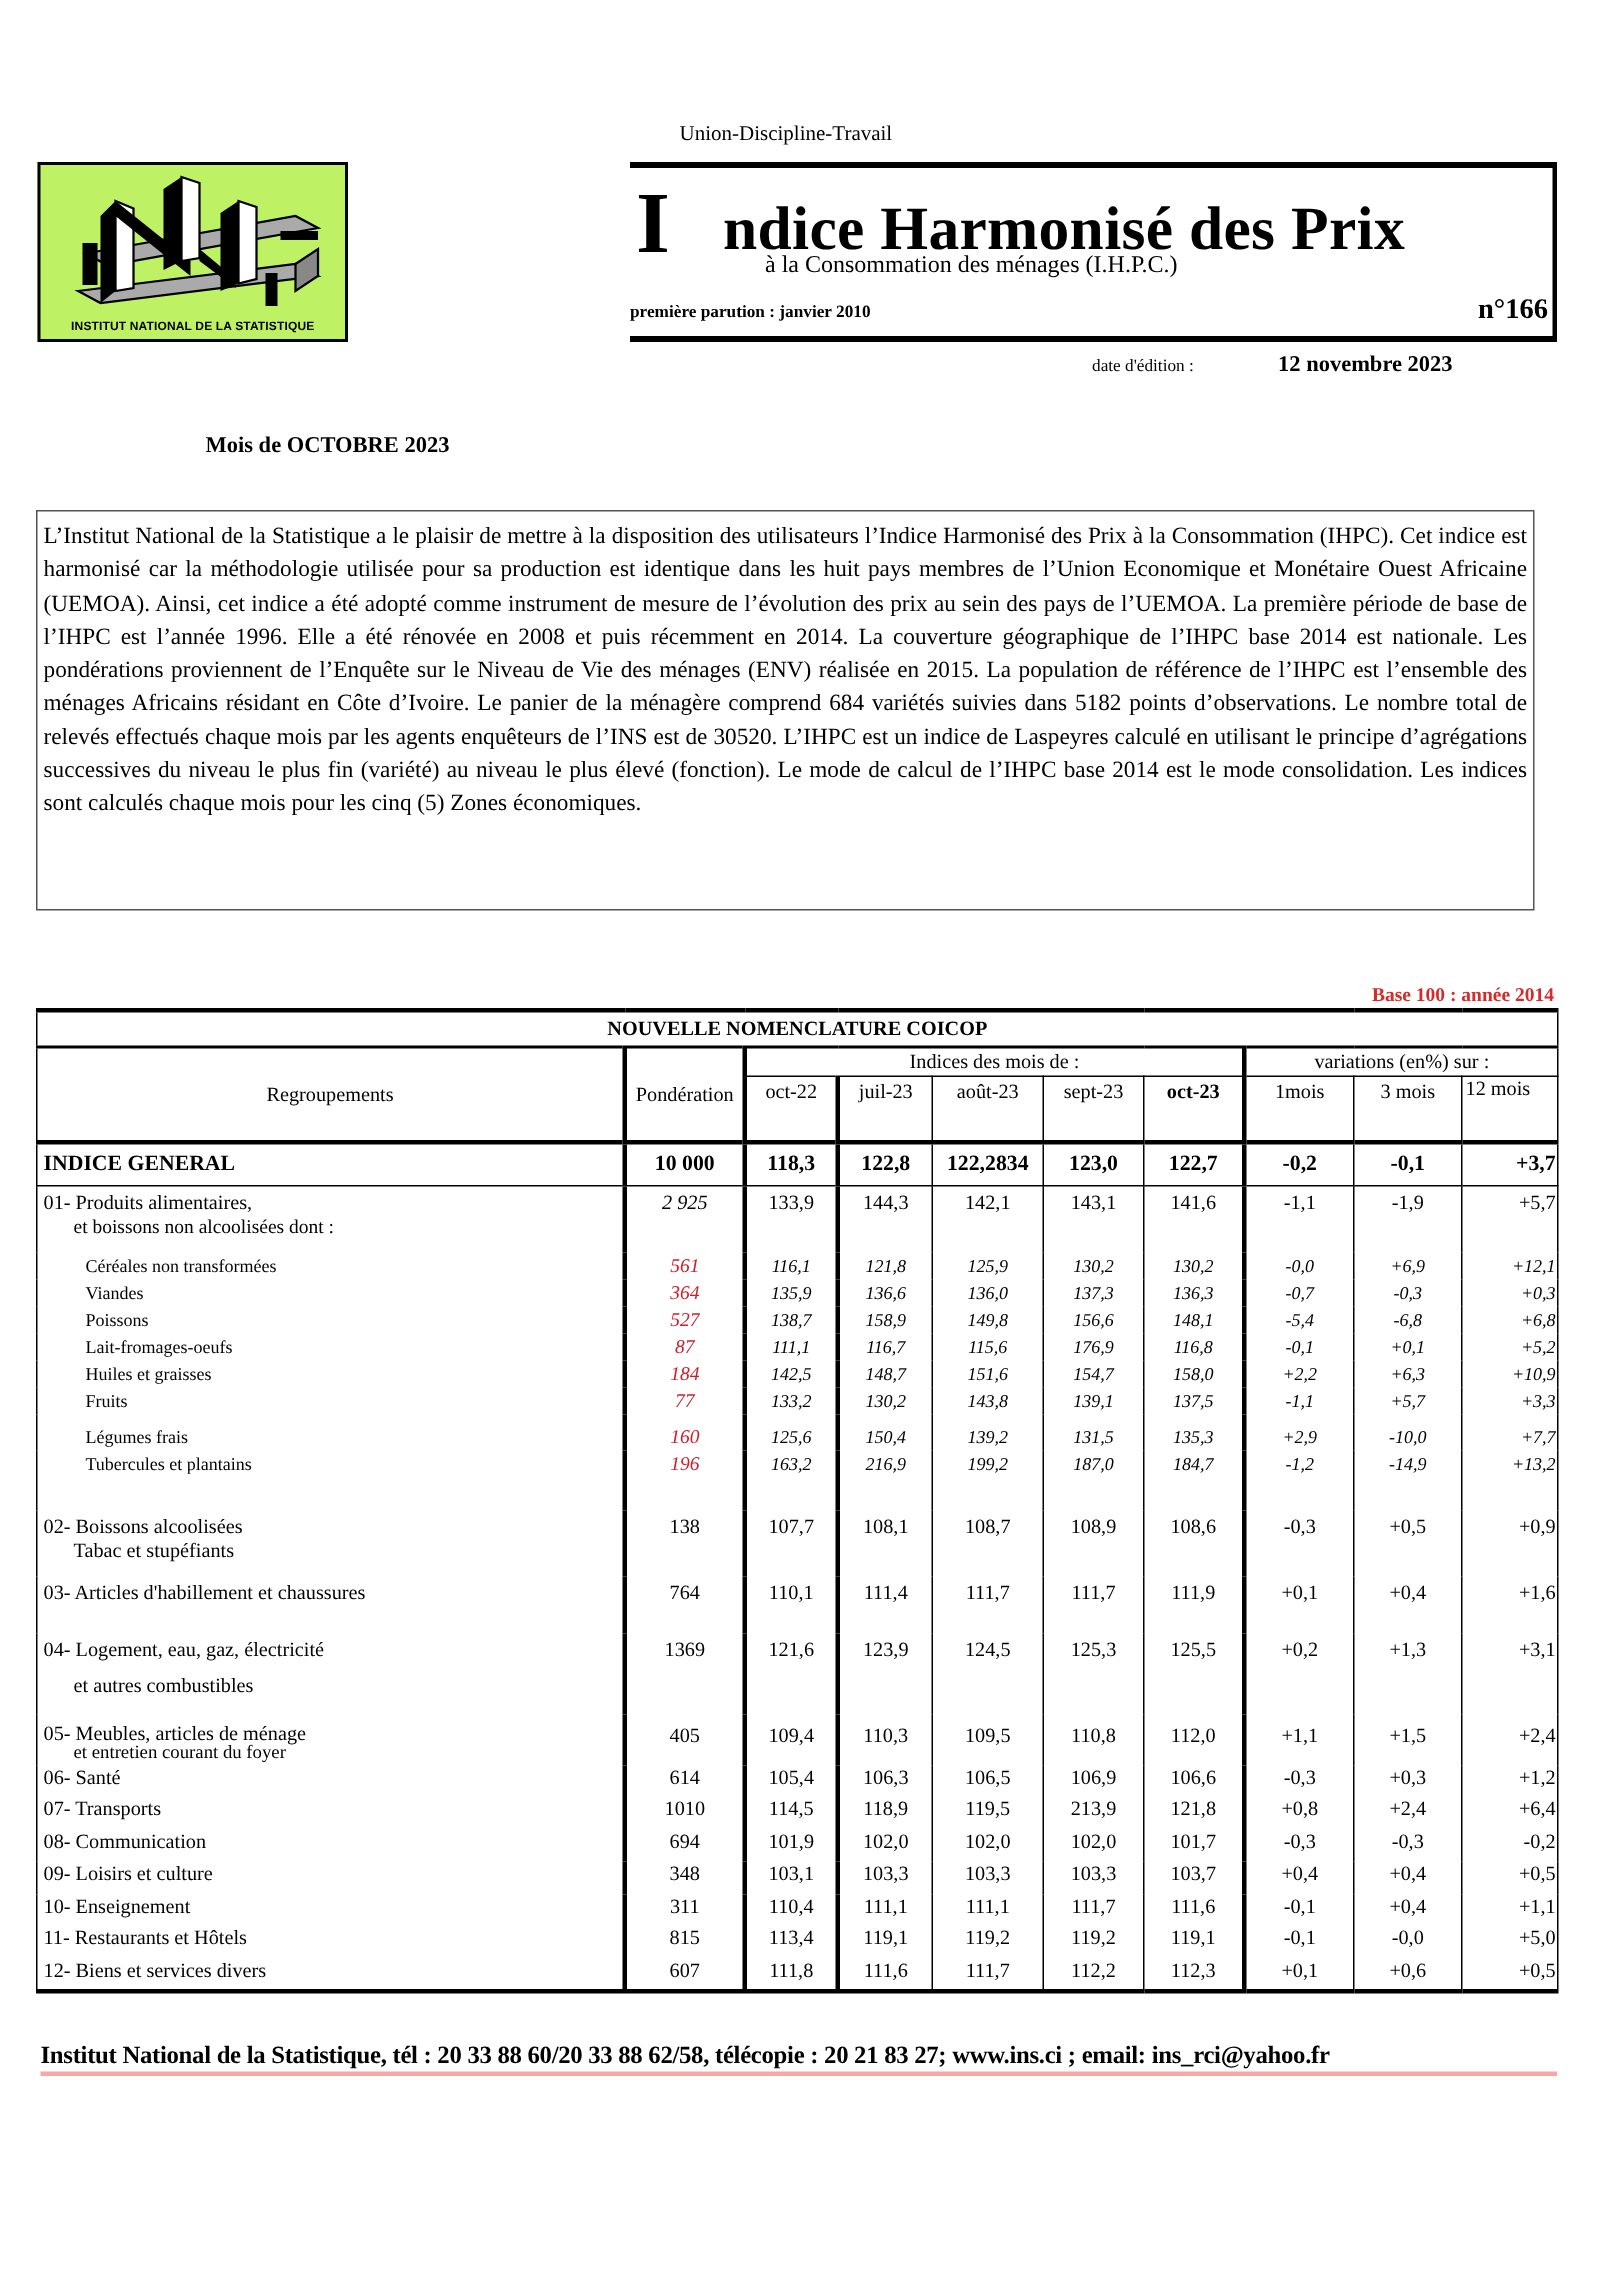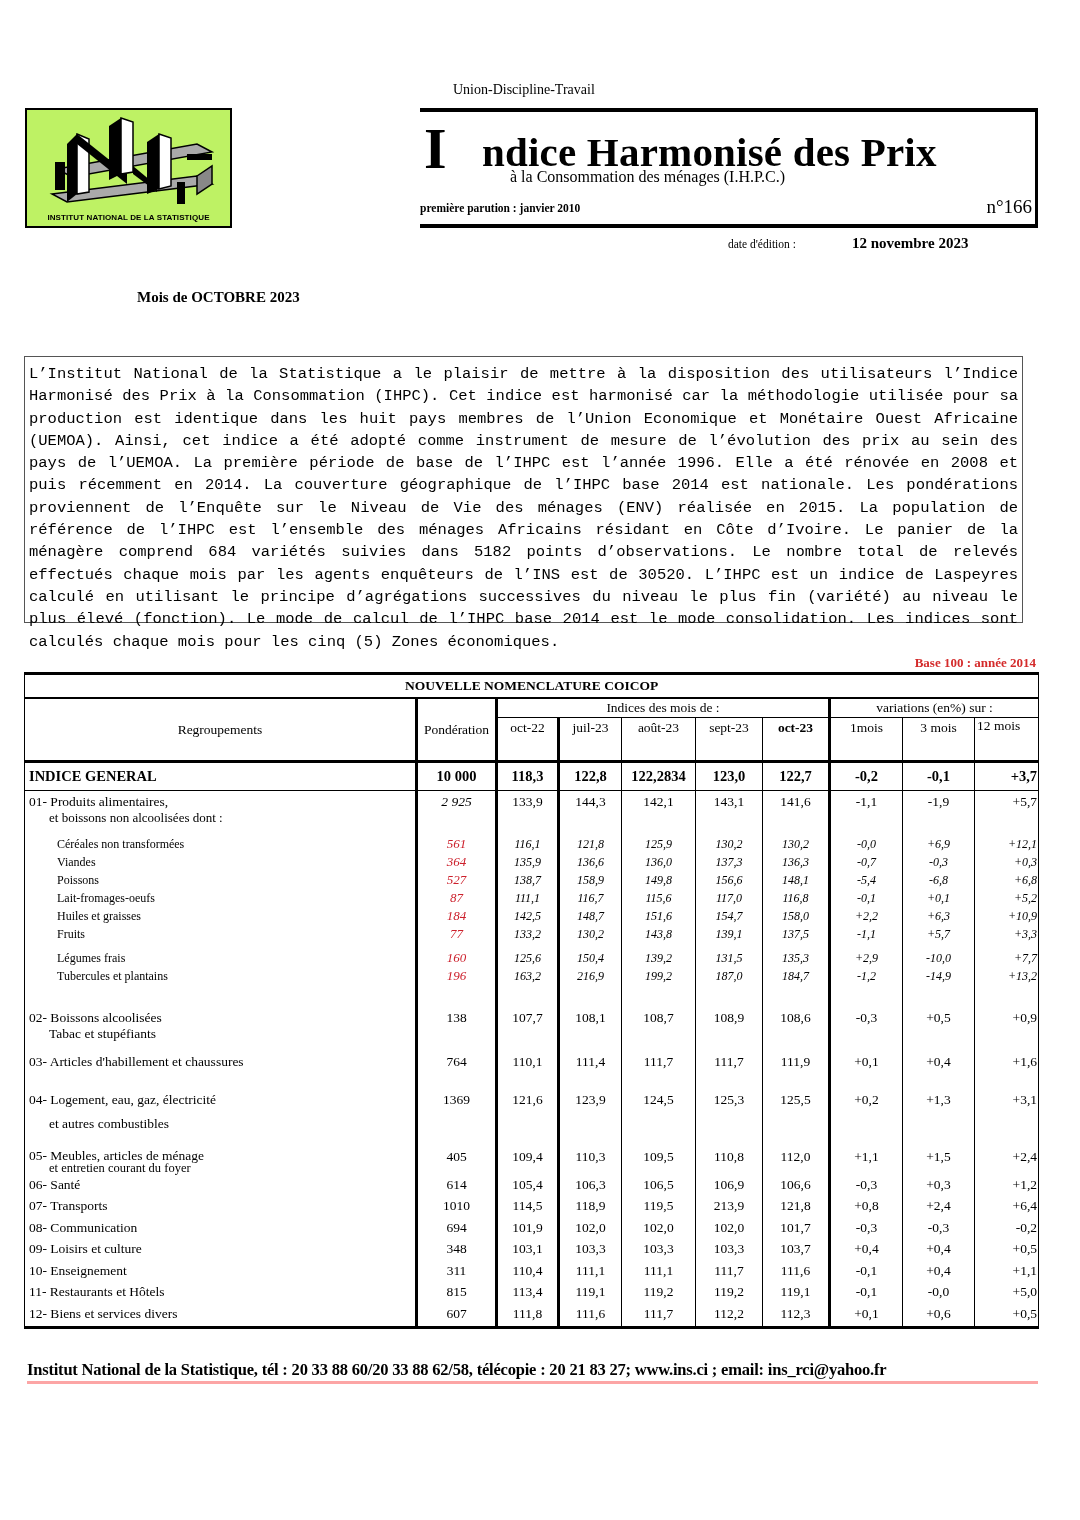--- a/index.html
+++ b/index.html
@@ -11,28 +11,28 @@
   .logo svg { position: absolute; left: 10px; top: 4px; }
   .logo-caption { position: absolute; left: 0; right: 0; bottom: 4px; text-align: center; font-family: "Liberation Sans", sans-serif; font-size: 8px; font-weight: bold; letter-spacing: 0.1px; }
 
   .motto { left: 453px; top: 82px; font-size: 14px; }
 
   .title-box { left: 420px; top: 108px; width: 618px; height: 120px; box-sizing: border-box; border-top: 4px solid #000; border-bottom: 4px solid #000; border-right: 3px solid #000; }
   .big-i { position: absolute; left: 4px; top: 8px; font-size: 58px; font-weight: bold; line-height: 1; font-family: "Liberation Serif", serif; }
   .title { position: absolute; left: 62px; top: 16px; font-size: 41px; font-weight: bold; letter-spacing: 0.2px; }
   .subtitle { position: absolute; left: 90px; top: 56px; font-size: 16px; }
   .parution { position: absolute; left: 0; top: 90px; font-size: 11.5px; font-weight: bold; }
-  .numero { position: absolute; right: 3px; top: 84px; font-size: 19px; font-weight: normal; }
+  .numero { position: absolute; right: 3px; top: 84px; font-size: 19px; font-weight: bold; }
 
   .date-label { left: 728px; top: 238px; font-size: 11.5px; }
   .date-value { left: 852px; top: 235px; font-size: 15px; font-weight: bold; }
 
   .mois { left: 137px; top: 289px; font-size: 15px; font-weight: bold; }
 
-  .intro { left: 24px; top: 356px; width: 999px; height: 267px; box-sizing: border-box; border: 1.5px solid #555; padding: 6px 4px 0 4px; font-family: Liberation Mono, monospace; font-size: 15.5px; line-height: 22.3px; text-align: justify; }
+  .intro { left: 24px; top: 340px; width: 999px; height: 267px; box-sizing: border-box; border: 1.5px solid #555; padding: 6px 4px 0 4px; font-family: Liberation Serif, serif; font-size: 15.5px; line-height: 22.3px; text-align: justify; }
 
   .base { right: 44px; top: 655px; font-size: 13px; font-weight: bold; color: #d42b2b; }
 
   
   .tbl { left: 24px; top: 672px; width: 1014px; border-collapse: collapse; table-layout: fixed; font-size: 13.5px; }
   .tbl td { padding: 0 4px; border-left: 1.5px solid #000; border-right: 1.5px solid #000; vertical-align: top; white-space: nowrap; overflow: hidden; }
   .tbl .thick-l { border-left: 3px solid #000; }
   .tbl tr.hd1 td { border-top: 3px solid #000; border-bottom: 2px solid #000; height: 22px; text-align: center; font-weight: bold; vertical-align: middle; }
   .tbl tr.hd2 td, .tbl tr.hd3 td { text-align: center; }
   .tbl tr.hd2 td.grp { border-bottom: 1.5px solid #000; height: 18px; vertical-align: middle; }
@@ -192,21 +192,21 @@
     <td class="var thick-l">-5,4</td>
     <td class="var">-6,8</td>
     <td class="var12">+6,8</td>
   </tr>
   <tr class="sub">
     <td class="label">Lait-fromages-oeufs</td>
     <td class="pond thick-l">87</td>
     <td class="num thick-l">111,1</td>
     <td class="num thick-l">116,7</td>
     <td class="num">115,6</td>
-    <td class="num">117,0</td>
+    <td class="num">176,9</td>
     <td class="num">116,8</td>
     <td class="var thick-l">-0,1</td>
     <td class="var">+0,1</td>
     <td class="var12">+5,2</td>
   </tr>
   <tr class="sub">
     <td class="label">Huiles et graisses</td>
     <td class="pond thick-l">184</td>
     <td class="num thick-l">142,5</td>
     <td class="num thick-l">148,7</td>

